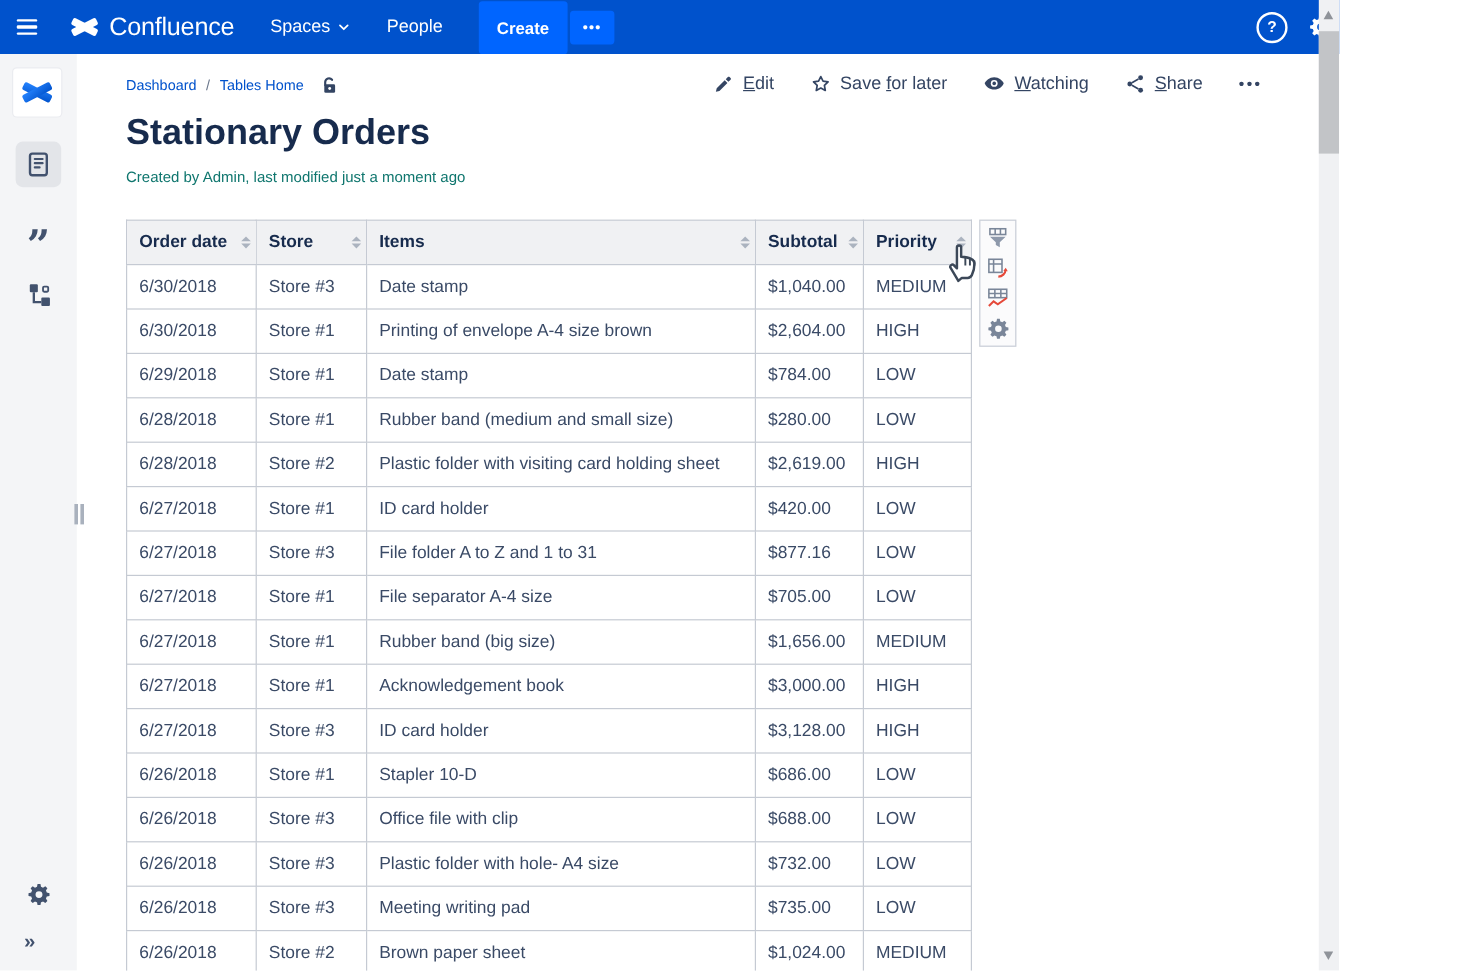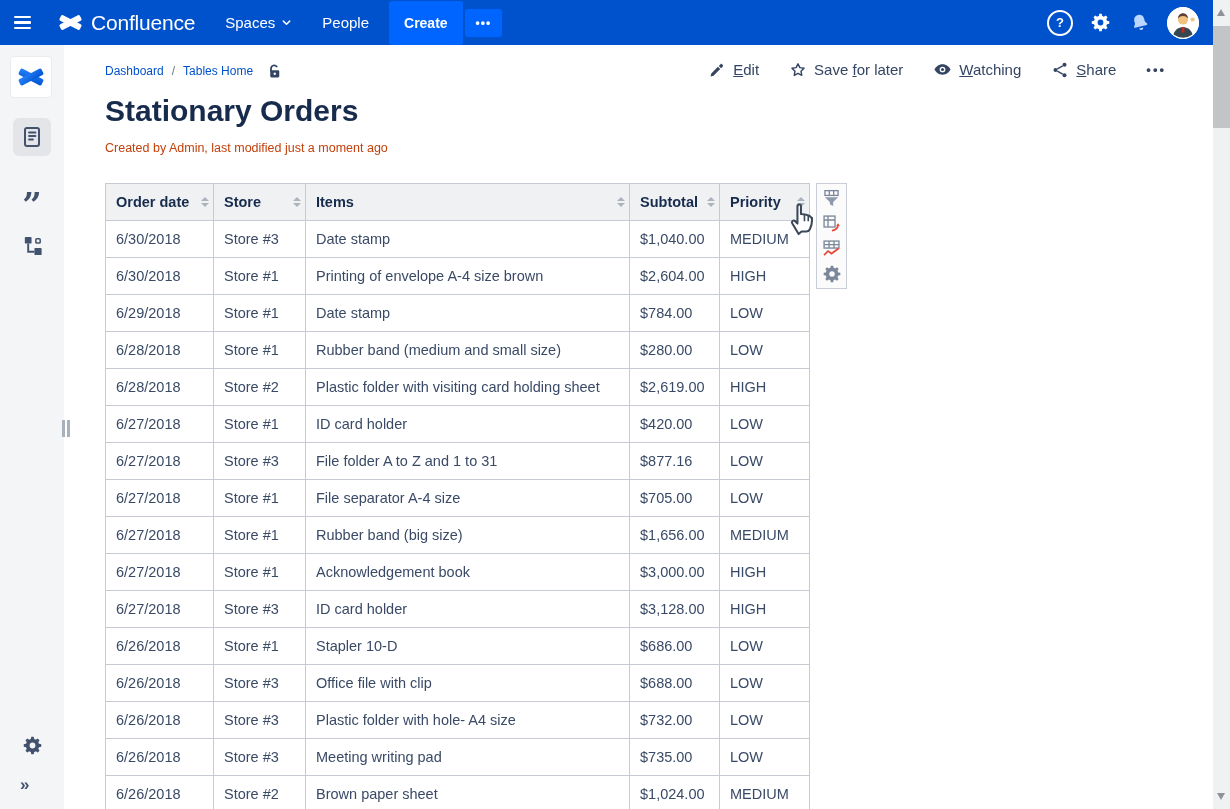--- a/index.html
+++ b/index.html
@@ -1,28 +1,28 @@
 <!DOCTYPE html>
 <html><head>
 <meta charset="utf-8">
 <style>
   html,body{margin:0;padding:0;background:#fff;}
-  #app{position:relative;width:1230px;height:809px;overflow:hidden;background:#fff;
+  #app{position:relative;width:1116px;height:809px;overflow:hidden;background:#fff;
        font-family:"Liberation Sans","DejaVu Sans",sans-serif;color:#172B4D;}
 
   
   .topnav{position:absolute;left:0;top:0;width:1213px;height:45px;background:#0052CC;
           display:flex;align-items:center;color:#fff;}
   .hamburger{width:44px;height:45px;display:flex;align-items:center;justify-content:center;cursor:pointer;}
   .hamburger .bars{display:flex;flex-direction:column;gap:3px;}
   .hamburger .bars i{display:block;width:17px;height:2.5px;background:#fff;border-radius:1px;}
   .brand{display:flex;align-items:center;gap:8px;margin-left:14px;cursor:pointer;}
   .brand .word{font-size:21px;font-weight:500;letter-spacing:-0.2px;}
   .nav-item{margin-left:30px;font-size:15px;display:flex;align-items:center;gap:6px;cursor:pointer;}
-  .btn-create{margin-left:20px;background:#0065FF;border-radius:3px;padding:14px 15px;
+  .btn-create{margin-left:30px;background:#0065FF;border-radius:3px;padding:14px 15px;
               font-size:14px;font-weight:700;cursor:pointer;}
   .btn-navmore{margin-left:2px;background:#0065FF;border-radius:3px;padding:7px 11px;
                font-size:12px;font-weight:700;letter-spacing:1px;cursor:pointer;}
   .nav-spacer{flex:1;}
   .searchbox{width:152px;height:31px;background:#0B4198;border-radius:3px;display:flex;
              align-items:center;padding:0 8px 0 12px;margin-right:18px;}
   .searchbox input{flex:1;background:transparent;border:none;outline:none;color:#fff;
                    font-size:14px;font-family:inherit;min-width:0;}
   .searchbox input::placeholder{color:#D8E5FF;opacity:1;}
   .nav-iconbtn{width:34px;height:34px;display:flex;align-items:center;justify-content:center;
@@ -56,21 +56,21 @@
   .breadcrumb .sep{color:#6B778C;}
   .lock-wrap{margin-left:4px;display:flex;align-items:center;cursor:pointer;}
 
   .actions{position:absolute;top:60px;right:64px;display:flex;align-items:center;gap:30px;
            font-size:15px;color:#344563;}
   .action{display:flex;align-items:center;gap:7px;cursor:pointer;}
   .action .ul{text-decoration:underline;}
   .action-more{font-size:13px;letter-spacing:2px;font-weight:700;cursor:pointer;color:#344563;}
 
   .page-title{position:absolute;left:105px;top:94px;font-size:30px;font-weight:700;color:#172B4D;}
-  .byline{position:absolute;left:105px;top:141px;font-size:12.5px;color:#c2410c;}
+  .byline{position:absolute;left:105px;top:141px;font-size:12.5px;color:#0f766e;}
 
   
   .tbl{position:absolute;left:105px;top:183px;width:704px;border-collapse:collapse;table-layout:fixed;}
   .tbl th,.tbl td{border:1px solid #C5CAD3;text-align:left;vertical-align:middle;
                   padding:0 10px;overflow:hidden;white-space:nowrap;}
   .tbl th{background:#F0F1F3;height:36px;font-size:14.5px;font-weight:700;color:#172B4D;
           position:relative;cursor:pointer;margin-top:28px;}
   .tbl td{height:36px;font-size:14.5px;color:#3A4A66;background:#fff;}
   .sort{position:absolute;right:4px;top:50%;transform:translateY(-50%);display:inline-flex;
         flex-direction:column;gap:2px;}

